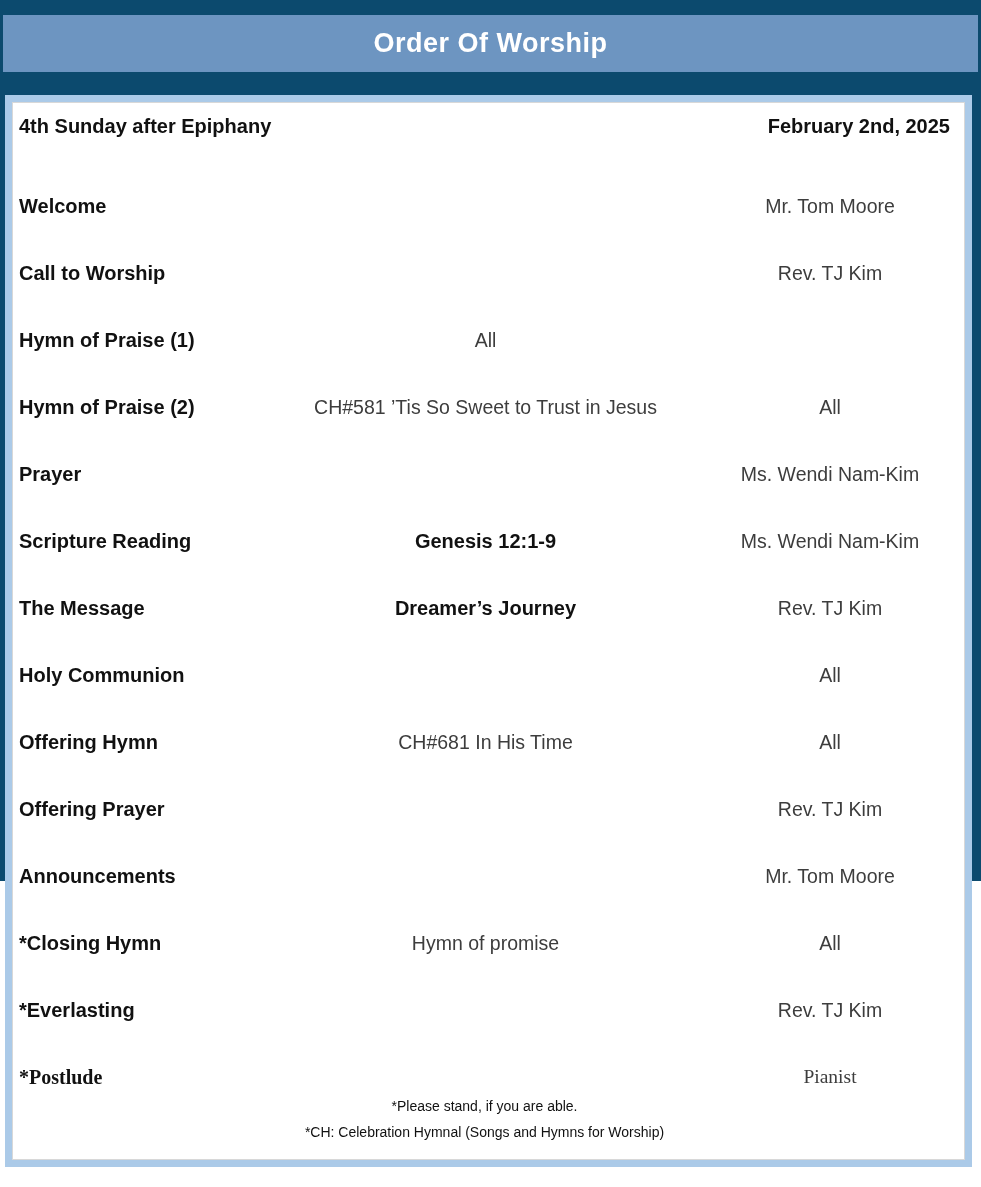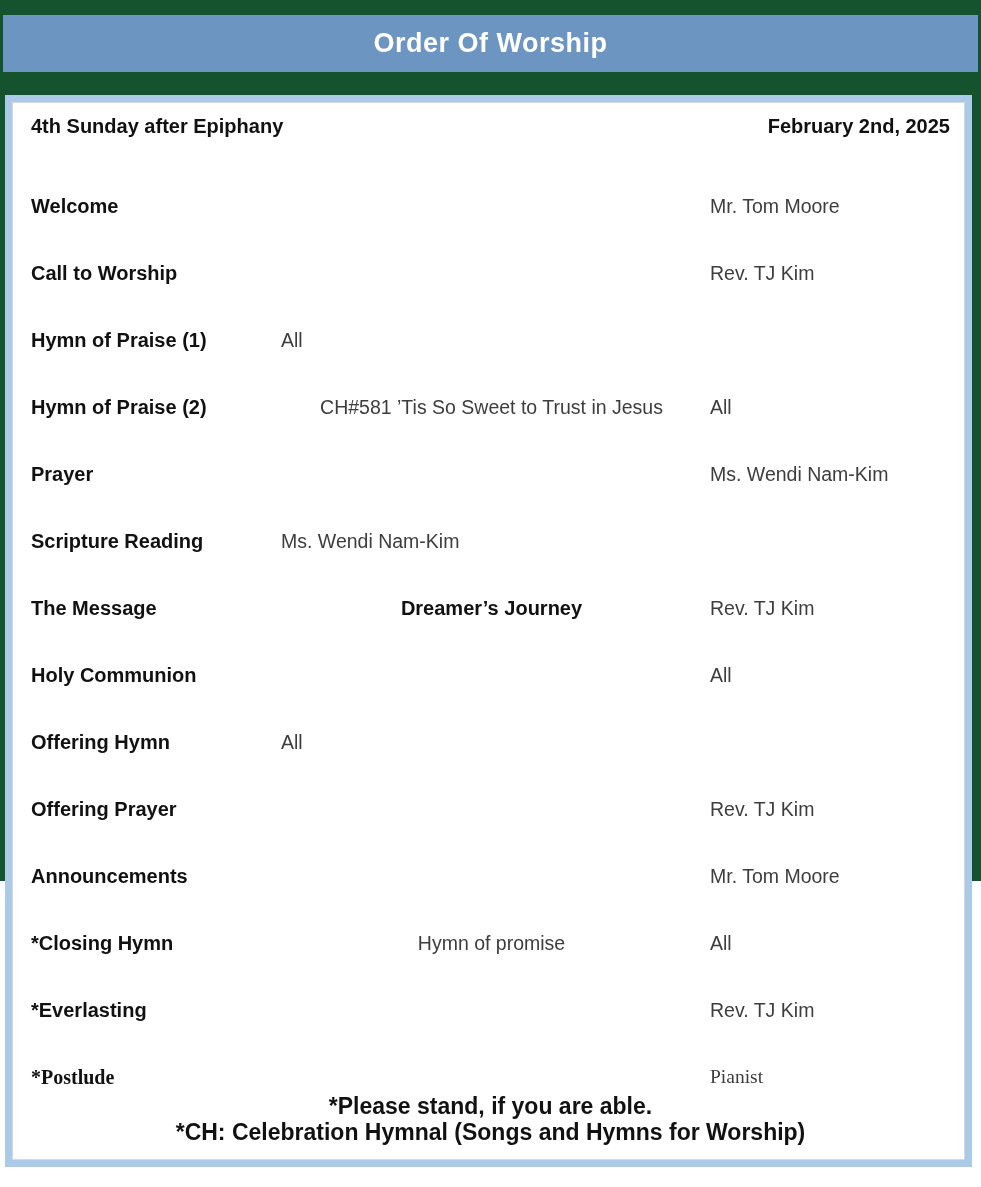--- a/index.html
+++ b/index.html
@@ -2,21 +2,21 @@
 <html><head>
 <meta charset="utf-8">
 <style>
   * { margin: 0; padding: 0; box-sizing: border-box; }
   html, body {
     width: 981px; height: 1187px;
     background: #ffffff;
     font-family: "Liberation Sans", sans-serif;
     overflow: hidden;
   }
-  .page { position: relative; width: 981px; height: 881px; background: #14532d; }
+  .page { position: relative; width: 981px; height: 881px; background: #0c4a6e; }
 
   
   .banner {
     position: absolute;
     left: 3px; top: 15px;
     width: 975px; height: 57px;
     display: flex; align-items: center; justify-content: center;
   }
   .banner-title {
     color: #ffffff;
@@ -26,41 +26,40 @@
   }
 
   
   .box {
     position: absolute;
     left: 5px; top: 95px;
     width: 967px; height: 1072px;
     border: 7px solid #abcae8;
     box-shadow: inset 0 0 0 1px #d8d8d8;
     background: #ffffff;
-    padding: 10px 15px 0 19px;
+    padding: 10px 15px 0 7px;
   }
 
   .date-row {
     display: flex;
     justify-content: space-between;
     align-items: center;
     height: 28px;
     margin-bottom: 52px;
     font-size: 20px;
     font-weight: bold;
     color: #111111;
   }
 
   .order-row {
     display: grid;
     grid-template-columns: 242px minmax(0,1fr) 240px;
     align-items: center;
     height: 28px;
     margin-bottom: 39px;
-    gap: 8px;
   }
   .order-row:last-child { margin-bottom: 2px; font-family: Liberation Serif, serif; }
 
   .row-label {
     font-size: 20px;
     font-weight: bold;
     color: #111111;
     white-space: nowrap;
   }
   .row-detail {
@@ -70,34 +69,34 @@
     font-weight: normal;
     color: #3d3d3d;
     white-space: nowrap;
   }
   .order-row.bold-detail .row-detail {
     font-weight: bold;
     color: #111111;
     font-size: 20px;
   }
   .row-person {
-    text-align: left;
+    text-align: center;
     font-size: 19.5px;
     font-weight: normal;
     color: #3d3d3d;
     white-space: nowrap;
   }
 
   .footnotes {
     margin-top: 2px;
     text-align: center;
   }
   .footnote-line {
-    font-size: 23px;
-    font-weight: bold;
+    font-size: 14px;
+    font-weight: normal;
     color: #111111;
     line-height: 26px;
   }
 </style>
 </head>
 <body>
 
 <div class="page">
 
   <div class="banner" style="background: rgb(109, 149, 193);">
@@ -136,37 +135,39 @@
   </div>
 
   <div class="order-row">
     <span class="row-label">Prayer</span>
     <span class="row-detail"></span>
     <span class="row-person">Ms. Wendi Nam-Kim</span>
   </div>
 
   <div class="order-row bold-detail">
     <span class="row-label">Scripture Reading</span>
+    <span class="row-detail">Genesis 12:1-9</span>
     <span class="row-person">Ms. Wendi Nam-Kim</span>
   </div>
 
   <div class="order-row bold-detail">
     <span class="row-label">The Message</span>
     <span class="row-detail">Dreamer’s Journey</span>
     <span class="row-person">Rev. TJ Kim</span>
   </div>
 
   <div class="order-row">
     <span class="row-label">Holy Communion</span>
     <span class="row-detail"></span>
     <span class="row-person">All</span>
   </div>
 
   <div class="order-row">
     <span class="row-label">Offering Hymn</span>
+    <span class="row-detail">CH#681 In His Time</span>
     <span class="row-person">All</span>
   </div>
 
   <div class="order-row">
     <span class="row-label">Offering Prayer</span>
     <span class="row-detail"></span>
     <span class="row-person">Rev. TJ Kim</span>
   </div>
 
   <div class="order-row">

